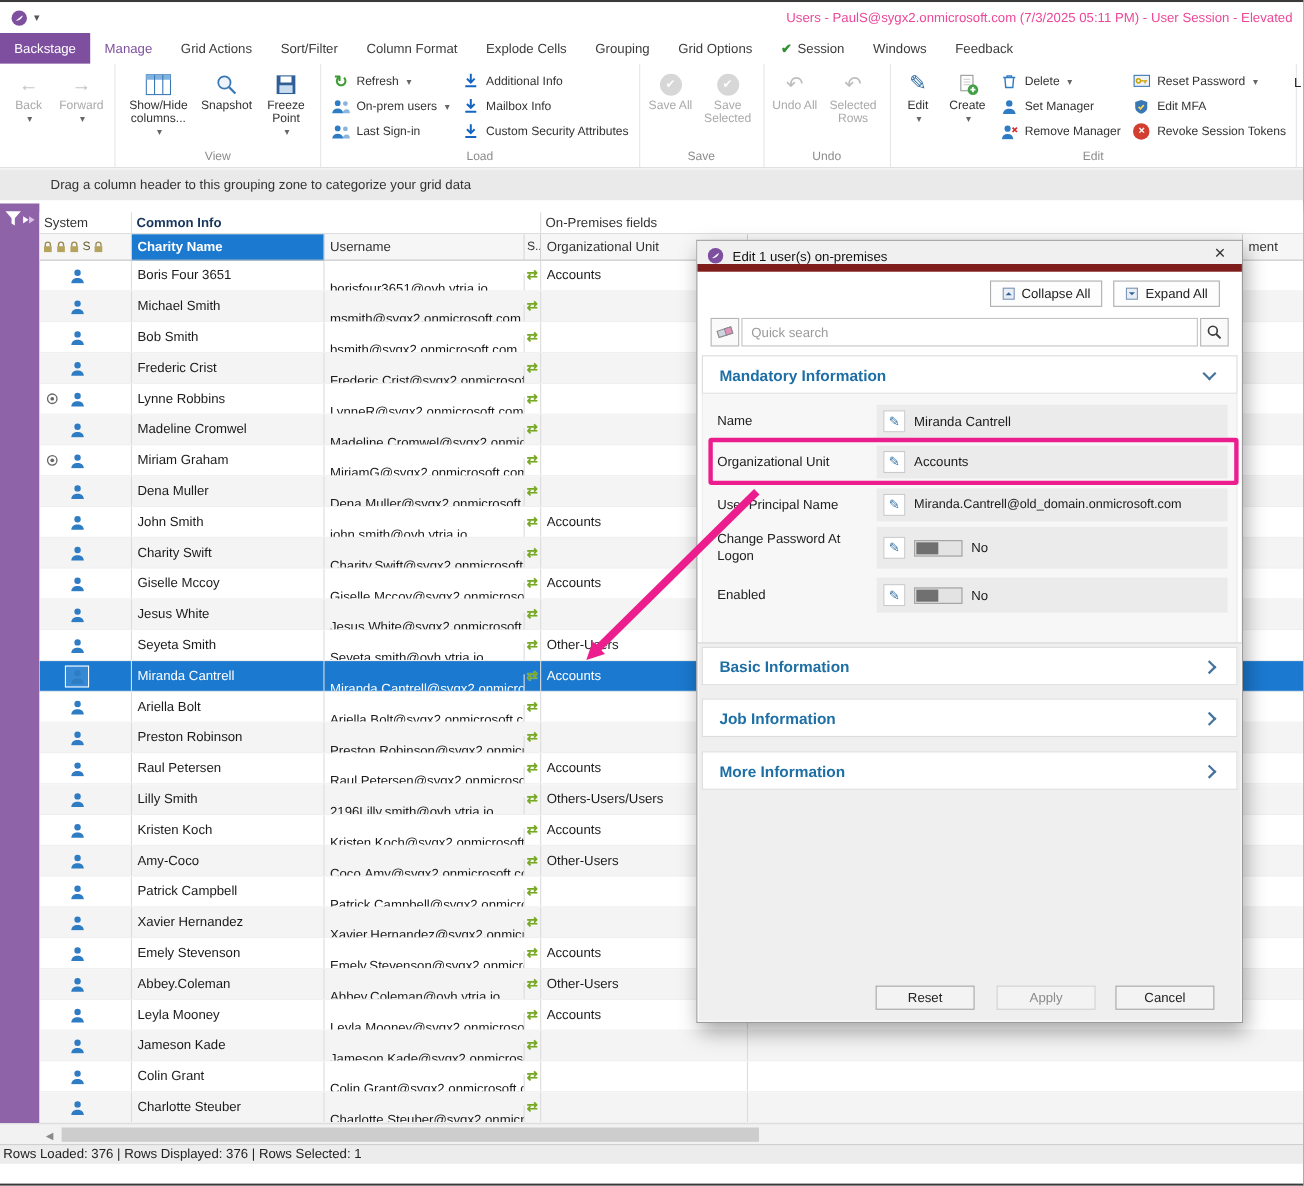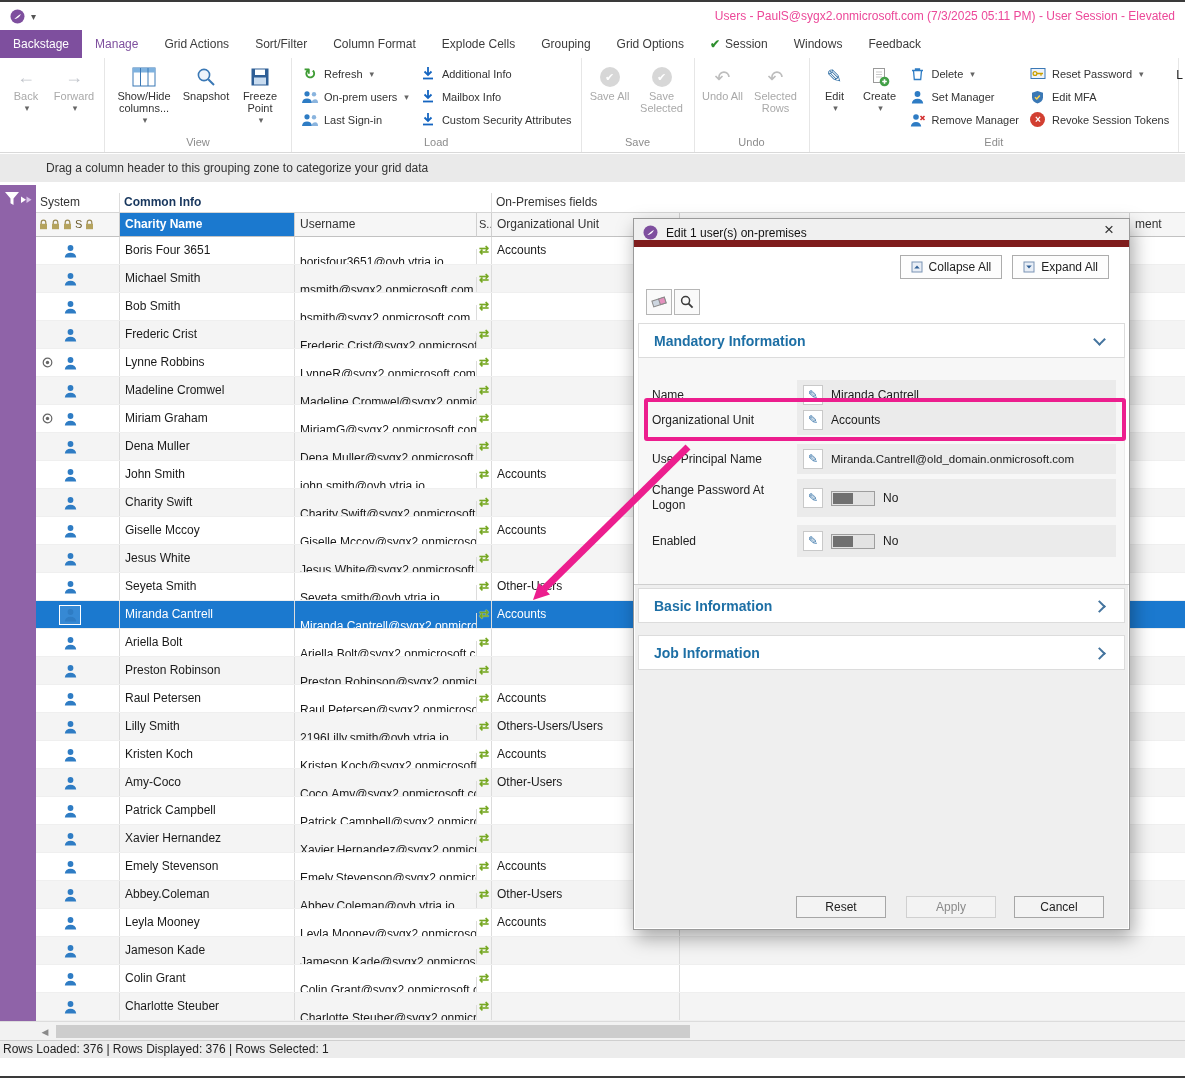--- a/index.html
+++ b/index.html
@@ -1118,38 +1118,39 @@
       <button class="sq-btn">
         <span class="ic">
             <svg width="17" height="14" viewBox="0 0 17 14">
               <g transform="rotate(-18 8 7)">
                 <rect x="1.5" y="4" width="13" height="6" fill="#cdd6e0" stroke="#8a8a8a"></rect>
                 <rect x="8.5" y="4" width="6" height="6" fill="#e591be" stroke="#8a8a8a"></rect>
               </g>
             </svg>
           </span>
       </button>
+      <input type="text" placeholder="Quick search" style="">
       <button class="sq-btn">
         <span class="ic">
             <svg width="14" height="14" viewBox="0 0 14 14">
               <circle cx="5.6" cy="5.6" r="4" fill="none" stroke="#3c3c3c" stroke-width="1.5"></circle>
               <line x1="8.6" y1="8.6" x2="12.6" y2="12.6" stroke="#3c3c3c" stroke-width="1.8"></line>
             </svg>
           </span>
       </button>
     </div>
 
     <div class="sec-bar" style="top:104px">
       <span>Mandatory Information</span>
       <span class="chv down"></span>
     </div>
 
     <div id="fldzone">
 
-      <div class="fld" style="top:20px;height:34px">
+      <div class="fld" style="top:8px;height:34px">
         <div class="fld-label">Name</div>
         <div class="fld-box">
           <span class="pencil-btn">
               <span style="color:#2e6da4;font-size:12px">✎</span>
             </span>
           <span>Miranda Cantrell</span>
         </div>
       </div>
 
       <div class="fld" style="top:45px;height:34px">
@@ -1199,20 +1200,24 @@
     <div id="dlg-hr"></div>
 
     <div class="sec-bar" style="top:369px">
       <span>Basic Information</span>
       <span class="chv right"></span>
     </div>
     <div class="sec-bar" style="top:416px">
       <span>Job Information</span>
       <span class="chv right"></span>
     </div>
+    <div class="sec-bar" style="top:464px">
+      <span>More Information</span>
+      <span class="chv right"></span>
+    </div>
 
     <button class="dlg-btn" style="left:162px">Reset</button>
     <button class="dlg-btn" id="btn-apply" style="left:272px">Apply</button>
     <button class="dlg-btn" style="left:380px">Cancel</button>
   </div>
 
   <div class="abs" id="annot-rect"></div>
   <svg class="abs" id="arrow-layer" viewBox="0 0 1185 1078">
     <line x1="688" y1="447" x2="544" y2="589" stroke="#ec1e8e" stroke-width="7"></line>
     <polygon points="533,600 538.8,583.1 550,594.5" fill="#ec1e8e"></polygon>

